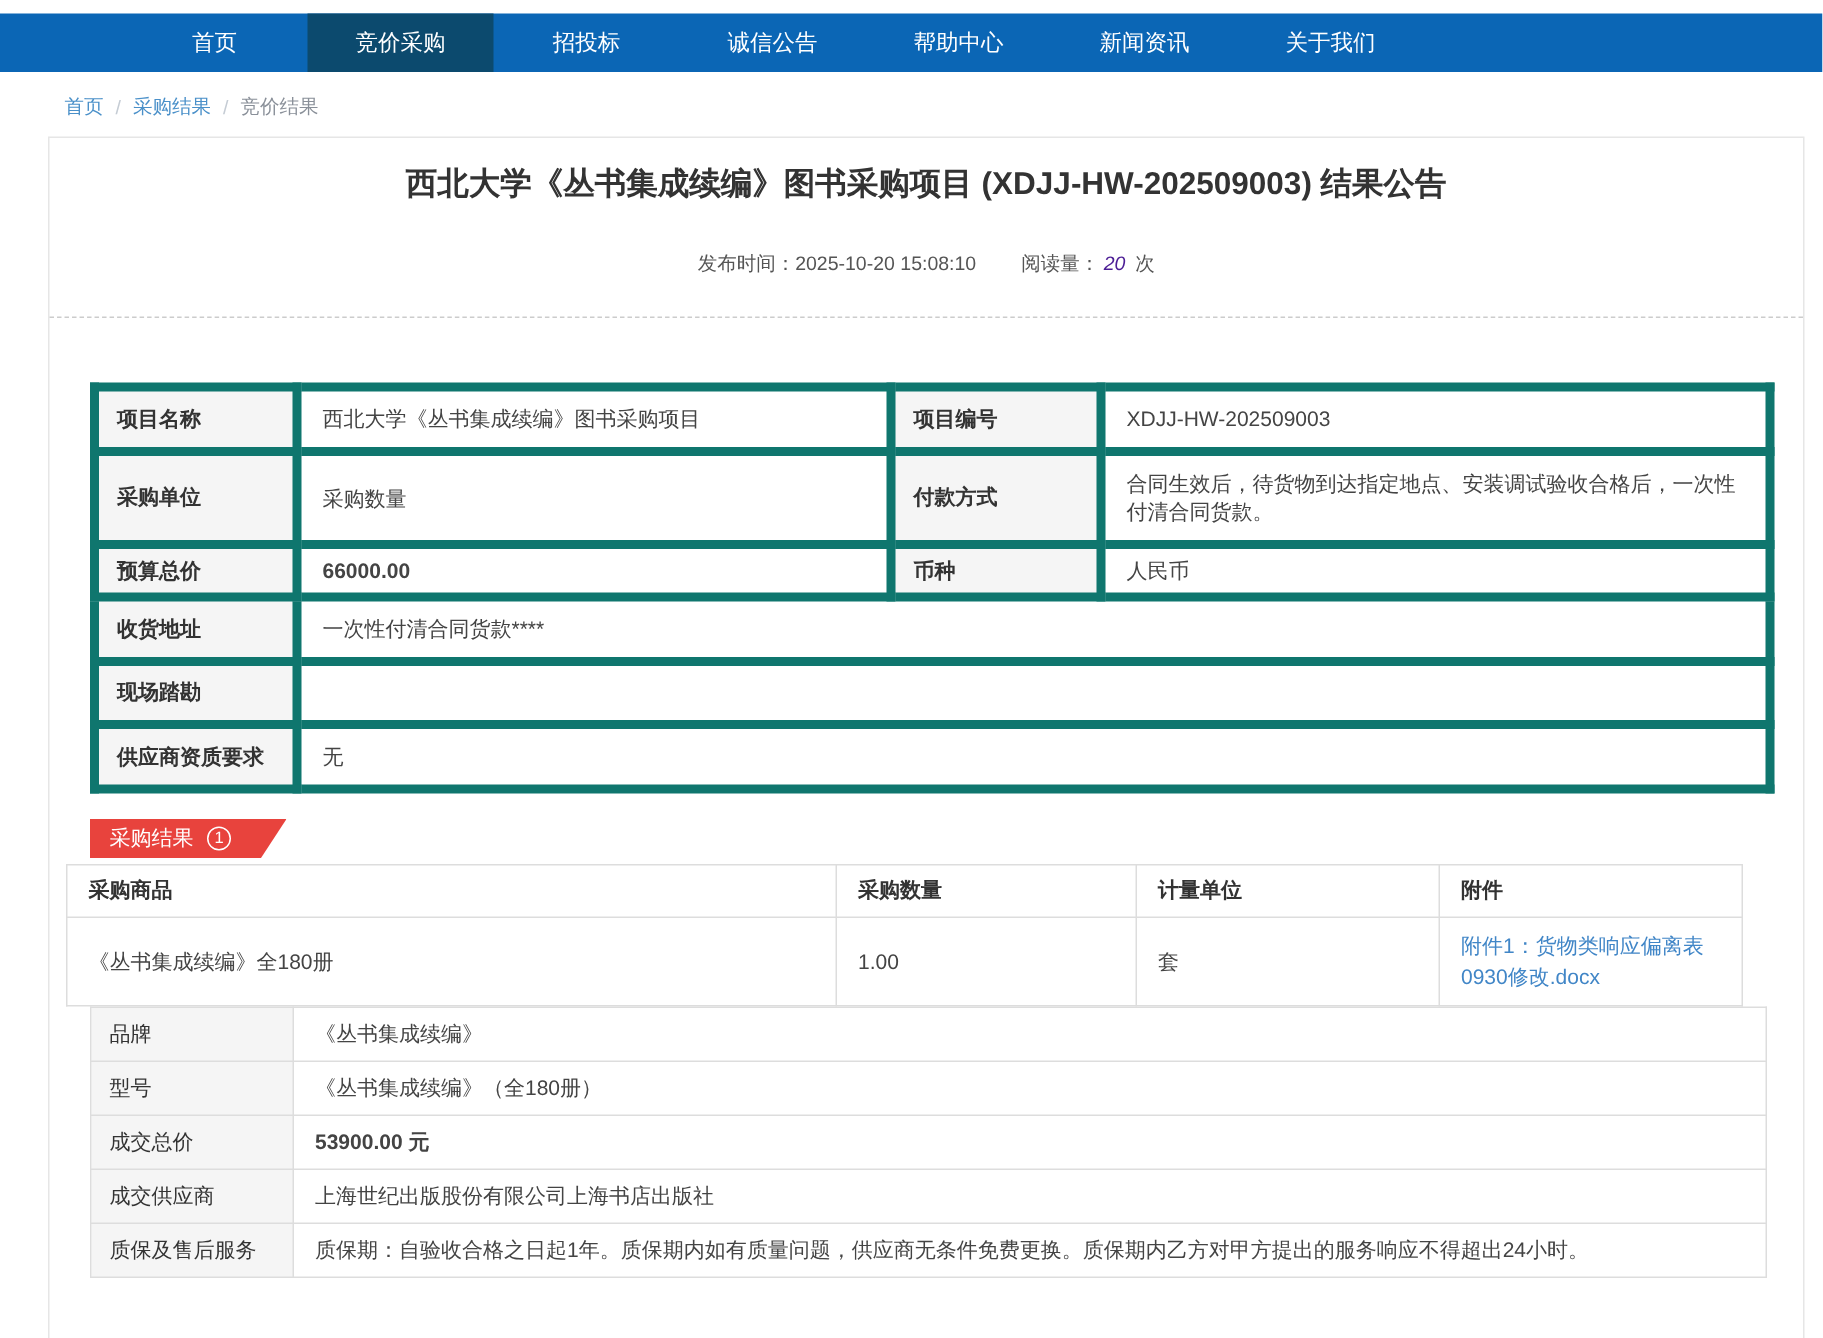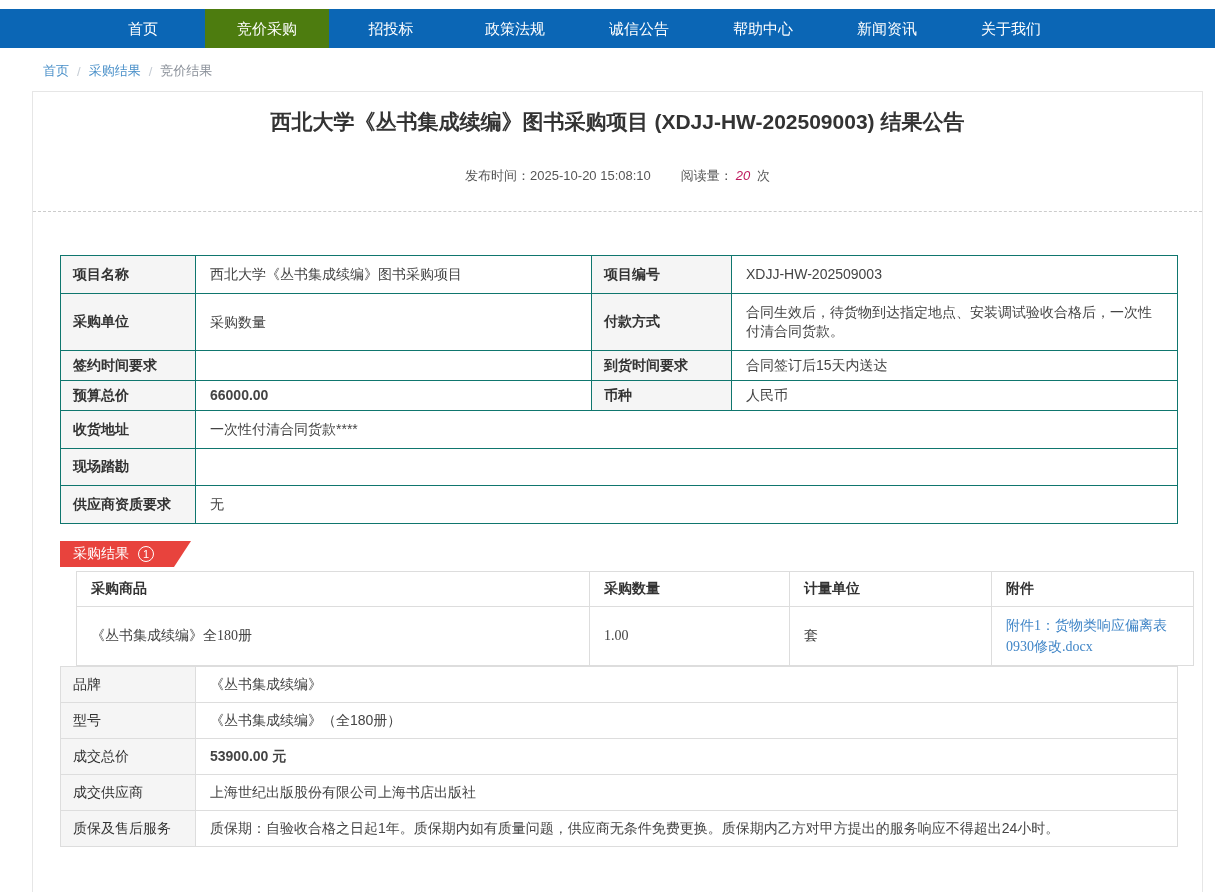--- a/index.html
+++ b/index.html
@@ -11,21 +11,21 @@
   }
   
   .topbar {
     margin-top: 9px; height: 39px; background: #0b66b5;
     display: flex; align-items: stretch; padding-left: 81px;
   }
   .nav-item {
     width: 124px; text-align: center; line-height: 39px;
     color: #fff; font-size: 15px; cursor: pointer; white-space: nowrap;
   }
-  .nav-item.active { background: #4d7c0f; }
+  .nav-item.active { background: #0c4a6e; }
   
   .breadcrumb {
     padding: 14px 0 11px 43px; font-size: 13px; color: #999;
     display: flex; align-items: center; gap: 8px;
   }
   .breadcrumb a { color: #4a90c9; text-decoration: none; cursor: pointer; }
   .breadcrumb .sep { color: #c5ccd4; }
   .breadcrumb .current { color: #8a9099; }
   
   .card {
@@ -34,48 +34,48 @@
   }
   .article-title {
     margin-top: 16px; text-align: center;
     font-size: 21px; font-weight: bold; color: #333;
   }
   .meta {
     margin-top: 31px; text-align: center;
     font-size: 13px; color: #555;
   }
   .meta .views-group { margin-left: 30px; }
-  .meta .views-count { color: #be185d; font-style: italic; padding: 0 3px; }
+  .meta .views-count { color: #4c1d95; font-style: italic; padding: 0 3px; }
   .dashed-divider {
     border: none; border-top: 1px dashed #ccc; margin-top: 26px;
   }
   
   table { border-collapse: collapse; font-size: 14px; table-layout: fixed; }
   .info-table { margin: 43px 27px 0; width: 1117px; }
-  .info-table th, .info-table td { border: 1px solid #0f766e; vertical-align: middle; }
+  .info-table th, .info-table td { border: 6px solid #0f766e; vertical-align: middle; }
   .info-table th {
     background: #f5f5f5; text-align: left; font-weight: bold;
     color: #333; padding: 9px 12px;
   }
   .info-table td { padding: 9px 14px; color: #444; line-height: 19px; }
   .row-short th, .row-short td { padding-top: 5px; padding-bottom: 5px; }
   .red-val { color: #e0393e; font-weight: bold; }
   
   .result-badge {
     margin: 17px 0 4px 27px; width: 131px; height: 26px;
     background: #e8433d; color: #fff; font-size: 14px;
     display: flex; align-items: center; gap: 9px; padding-left: 13px;
     clip-path: polygon(0 0, 100% 0, calc(100% - 17px) 100%, 0 100%);
   }
   .badge-circle {
     width: 16px; height: 16px; border: 1px solid #fff; border-radius: 50%;
     display: flex; align-items: center; justify-content: center;
     font-size: 11px; line-height: 1;
   }
-  .result-table { margin: 0 43px; width: 1117px; font-family: Liberation Serif, serif; }
+  .result-table { margin: 0 11px; width: 1117px; }
   .result-table th, .result-table td { border: 1px solid #ddd; text-align: left; vertical-align: middle; }
   .result-table thead th {
     background: #fff; font-weight: bold; color: #333; padding: 8px 14px;
   }
   .result-table td { padding: 8px 14px; color: #444; line-height: 20px; }
   .result-table .product-row td { padding-top: 17px; padding-bottom: 17px; }
   .result-table .product-row td.attach-cell { padding-top: 8px; padding-bottom: 8px; }
   .detail-table { margin: 0 27px; width: 1117px; }
   .detail-table th, .detail-table td { border: 1px solid #ddd; vertical-align: middle; }
   .detail-table th {
@@ -85,21 +85,20 @@
   .detail-table td { padding: 8px 14px; color: #444; line-height: 19px; }
   .attach-link { color: #4186c7; text-decoration: none; cursor: pointer; display: inline-block; line-height: 21px; }
 </style>
 </head>
 <body>
 
 <header class="topbar">
   <div class="nav-item">首页</div>
   <div class="nav-item active">竞价采购</div>
   <div class="nav-item">招投标</div>
-  <div class="nav-item">政策法规</div>
   <div class="nav-item">诚信公告</div>
   <div class="nav-item">帮助中心</div>
   <div class="nav-item">新闻资讯</div>
   <div class="nav-item">关于我们</div>
 </header>
 
 <nav class="breadcrumb">
   <a>首页</a>
   <span class="sep">/</span>
   <a>采购结果</a>
@@ -129,26 +128,20 @@
       <th>项目名称</th>
       <td>西北大学《丛书集成续编》图书采购项目</td>
       <th>项目编号</th>
       <td>XDJJ-HW-202509003</td>
     </tr>
     <tr>
       <th>采购单位</th>
       <td>采购数量</td>
       <th>付款方式</th>
       <td>合同生效后，待货物到达指定地点、安装调试验收合格后，一次性付清合同货款。</td>
-    </tr>
-    <tr class="row-short">
-      <th>签约时间要求</th>
-      <td></td>
-      <th>到货时间要求</th>
-      <td>合同签订后15天内送达</td>
     </tr>
     <tr class="row-short">
       <th>预算总价</th>
       <td class="red-val">66000.00</td>
       <th>币种</th>
       <td>人民币</td>
     </tr>
     <tr>
       <th>收货地址</th>
       <td colspan="3">一次性付清合同货款****</td>

